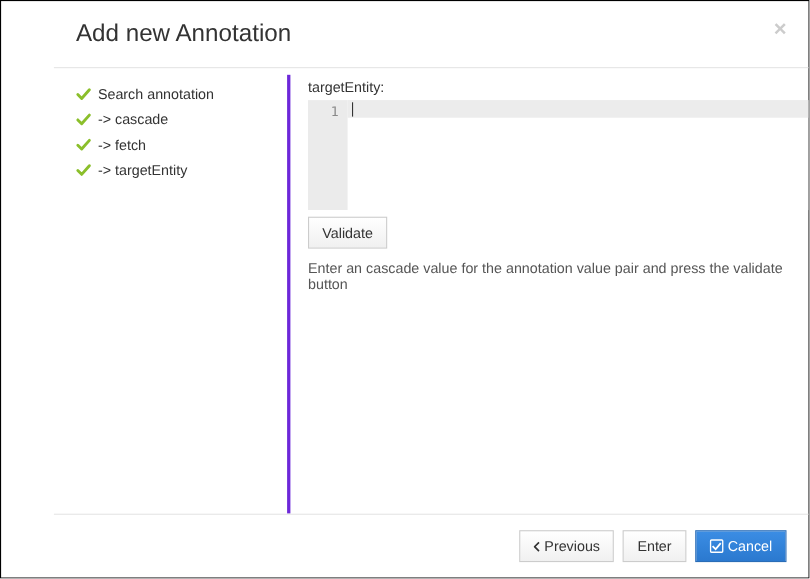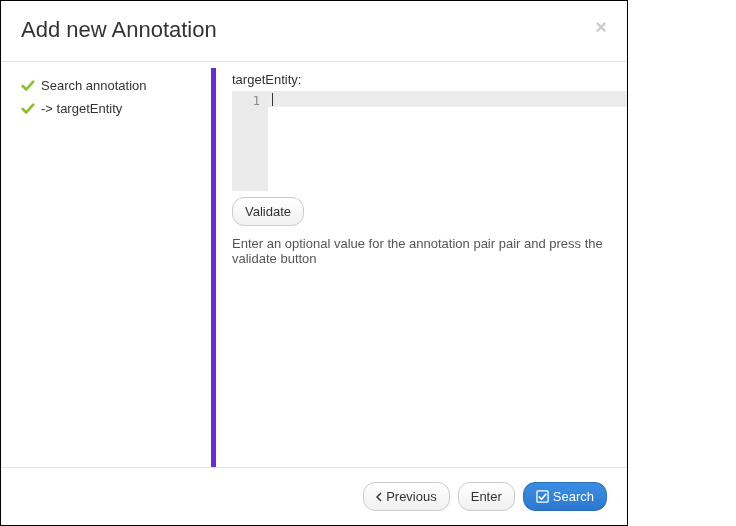--- a/index.html
+++ b/index.html
@@ -1,31 +1,31 @@
 <!DOCTYPE html>
 <html><head>
 <meta charset="utf-8">
 <style>
   * { box-sizing: border-box; margin: 0; padding: 0; }
   html, body { width: 736px; height: 526px; font-family: Arial, Helvetica, sans-serif; background: #fff; }
   .modal {
-    width: 628px; height: 526px; border: 1px solid #000; position: relative;
-    display: flex; flex-direction: column;
+    width: 736px; height: 526px; border: 1px solid #000; position: relative;
+    display: flex; flex-direction: column; padding-left: 48px;
   }
   .modal-header {
     padding: 16px 20px 18px 20px; border-bottom: 1px solid #e5e5e5;
     display: flex; align-items: flex-start; justify-content: space-between;
   }
   .modal-title { font-size: 22px; color: #333; font-weight: normal; }
   .close-x { color: #ccc; font-size: 20px; line-height: 1; cursor: pointer; font-weight: bold; }
   .modal-body {
     flex: 1; display: flex; padding: 6px 0 0 20px; overflow: hidden;
   }
   .sidebar {
-    width: 195px; border-right: 5px solid #6d28d9; padding-top: 6px; padding-right: 10px; padding-bottom: 6px;
+    width: 195px; border-right: 3px solid #6d28d9; padding-top: 6px; padding-right: 10px; padding-bottom: 6px;
   }
   .step {
     display: flex; align-items: center; font-size: 13px; color: #333;
     padding: 4px 0; gap: 6px;
   }
   .step.active .step-label { font-weight: normal; }
   .check-icon { width: 14px; height: 14px; flex-shrink: 0; }
   .main {
     flex: 1; padding: 4px 0 0 16px; display: flex; flex-direction: column;
   }
@@ -44,21 +44,21 @@
   }
   .code-line.active {
     background: #ececec; position: relative;
   }
   .cursor {
     display: inline-block; width: 1px; height: 13px; background: #333; vertical-align: middle;
   }
   .btn {
     display: inline-flex; align-items: center; gap: 4px;
     border: 1px solid #ccc; background: linear-gradient(#fff, #f0f0f0);
-    border-radius: 12px; padding: 6px 12px; font-size: 13px; color: #333;
+    border-radius: 0; padding: 6px 12px; font-size: 13px; color: #333;
     cursor: pointer;
   }
   .validate-row { margin-top: 6px; }
   .help-text { font-size: 13px; color: #555; margin-top: 10px; }
   .modal-footer {
     border-top: 1px solid #e5e5e5; padding: 14px 20px;
     display: flex; justify-content: flex-end; gap: 8px;
   }
   .btn-primary {
     background: linear-gradient(#3b8de4, #2b79cf); border-color: #2a6db7; color: #fff;
@@ -80,21 +80,33 @@
 
     <div class="sidebar">
 
       <div class="step">
         <svg class="check-icon" viewBox="0 0 16 16">
             <path d="M2 8 L6 12 L14 3" fill="none" stroke="#8bbf2b" stroke-width="3" stroke-linecap="round" stroke-linejoin="round"></path>
           </svg>
         <span class="step-label">Search annotation</span>
       </div>
 
+      <div class="step">
+        <svg class="check-icon" viewBox="0 0 16 16">
+            <path d="M2 8 L6 12 L14 3" fill="none" stroke="#8bbf2b" stroke-width="3" stroke-linecap="round" stroke-linejoin="round"></path>
+          </svg>
+        <span class="step-label">-&gt; cascade</span>
+      </div>
 
+      <div class="step">
+        <svg class="check-icon" viewBox="0 0 16 16">
+            <path d="M2 8 L6 12 L14 3" fill="none" stroke="#8bbf2b" stroke-width="3" stroke-linecap="round" stroke-linejoin="round"></path>
+          </svg>
+        <span class="step-label">-&gt; fetch</span>
+      </div>
 
       <div class="step active">
         <svg class="check-icon" viewBox="0 0 16 16">
             <path d="M2 8 L6 12 L14 3" fill="none" stroke="#8bbf2b" stroke-width="3" stroke-linecap="round" stroke-linejoin="round"></path>
           </svg>
         <span class="step-label">-&gt; targetEntity</span>
       </div>
 
 
     </div>
@@ -109,36 +121,36 @@
         </div>
         <div class="code-lines">
           <div class="code-line active"><span class="cursor"></span><span></span></div>
         </div>
       </div>
 
       <div class="validate-row">
         <button class="btn">Validate</button>
       </div>
 
-      <div class="help-text">Enter an optional value for the annotation pair pair and press the validate button</div>
+      <div class="help-text">Enter an cascade value for the annotation value pair and press the validate button</div>
 
     </div>
 
   </div>
 
   <div class="modal-footer">
     <button class="btn">
       <svg class="chev" viewBox="0 0 6 10">
           <path d="M5 1 L1 5 L5 9" fill="none" stroke="#333" stroke-width="1.5"></path>
         </svg>
       <span>Previous</span>
     </button>
     <button class="btn">Enter</button>
     <button class="btn btn-primary">
       <svg class="finish-icon" viewBox="0 0 14 14">
           <rect x="1" y="1" width="12" height="12" rx="1" fill="none" stroke="#fff" stroke-width="1.4"></rect>
           <path d="M3 7 L6 10 L11 4" fill="none" stroke="#fff" stroke-width="1.8"></path>
         </svg>
-      <span>Search</span>
+      <span>Cancel</span>
     </button>
   </div>
 
 </div>
 
 </body></html>

